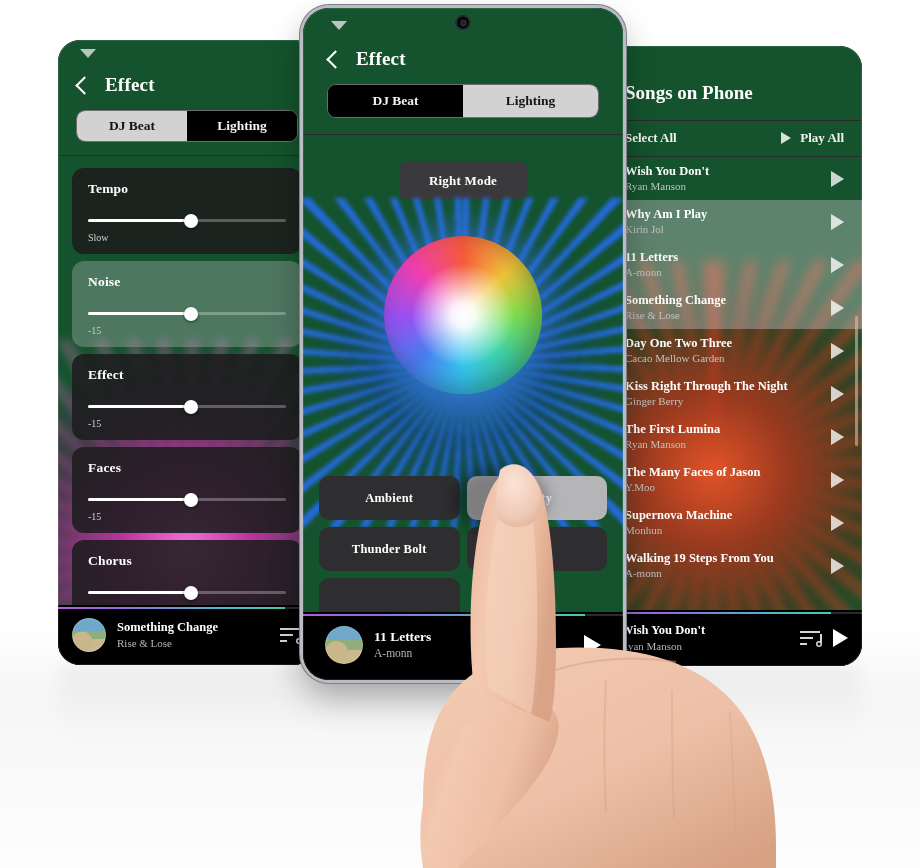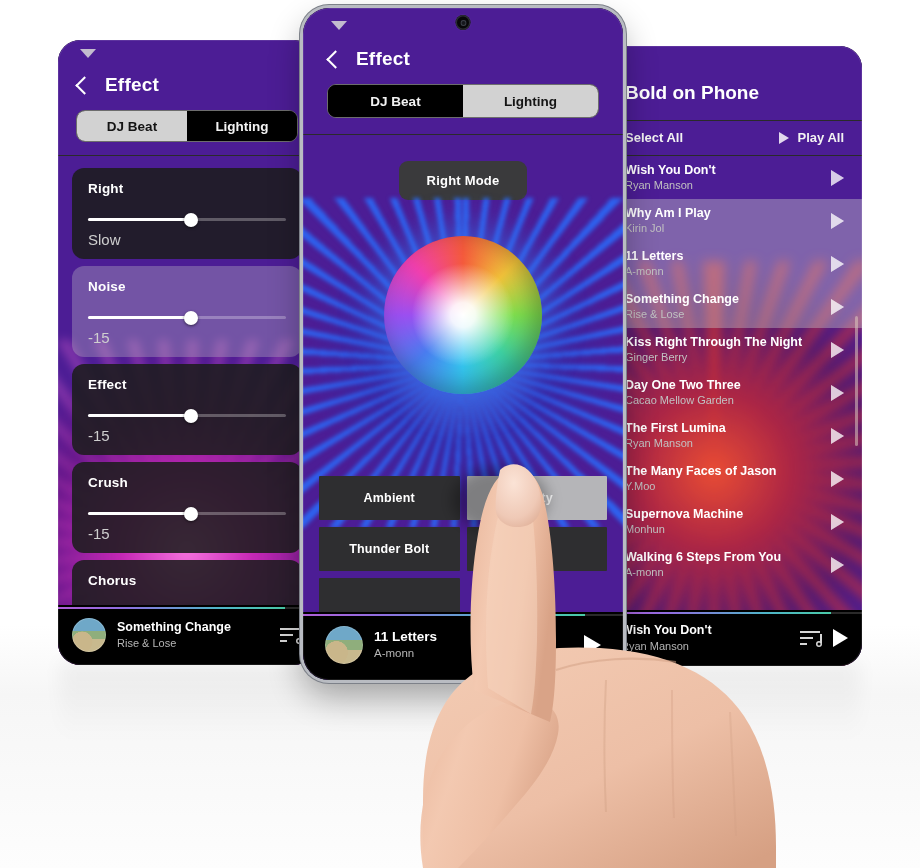--- a/index.html
+++ b/index.html
@@ -19,22 +19,23 @@
 
   
   .phone {
     position: absolute;
     border-radius: 22px;
     background: #0a0a0c;
     overflow: hidden;
   }
   .screen {
     position: absolute; inset: 0;
-    background: #4c1d95;
+    background: #14532d;
     overflow: hidden;
+    font-family: Liberation Serif, serif;
   }
   .bezel {
     position: absolute; inset: 0;
     border-radius: 22px;
     pointer-events: none;
     box-shadow: inset 0 0 0 1px rgba(255,255,255,0.10);
   }
 
   
   .statusbar { position: relative; height: 26px; }
@@ -111,21 +112,21 @@
   }
   .track .fill {
     position: absolute; left: 0; top: 0; height: 3px;
     background: #fff; border-radius: 2px;
   }
   .track .thumb {
     position: absolute; top: 50%; transform: translate(-50%,-50%);
     width: 14px; height: 14px; border-radius: 50%;
     background: #fff; box-shadow: 0 1px 3px rgba(0,0,0,.55);
   }
-  .sl-val { color: #cfcfcf; font-size: 15px; }
+  .sl-val { color: #cfcfcf; font-size: 10px; }
 
   
   .playerbar {
     position: absolute; left: 0; right: 0; bottom: 0;
     background: #000;
     border-top: 2px solid transparent;
   }
   .prog {
     height: 2.5px;
     background: linear-gradient(90deg, #b05fd8 0%, #8f6ee0 25%, #4fb5c8 62%, #49c9a7 88%, #2a2a2a 88%, #2a2a2a 100%);
@@ -191,21 +192,21 @@
         #7fe04f 0deg, #3fd6a8 45deg, #35c6f0 90deg, #4a7df0 135deg,
         #9b4ff0 180deg, #f03fae 225deg, #f45a3c 270deg, #f0c23a 315deg, #7fe04f 360deg);
     box-shadow: 0 0 34px 10px rgba(60,130,255,.45), inset -8px -8px 24px rgba(0,0,0,.30);
   }
   .mode-grid {
     position: absolute; left: 0; right: 0; bottom: 58px;
     display: grid; grid-template-columns: 1fr 1fr; gap: 7px;
     padding: 0 16px;
   }
   .mode-btn {
-    height: 44px; border-radius: 1px;
+    height: 44px; border-radius: 10px;
     background: #2e2e30;
     color: #fff; font-size: 12.5px; font-weight: bold;
     display: flex; align-items: center; justify-content: center;
     letter-spacing: .2px;
   }
   .mode-btn.selected { background: #b5b5b8; color: #f4f4f4; }
 
   
   .burst-red {
     position: absolute; left: 42%; top: 215px; transform: translateX(-50%);
@@ -273,21 +274,21 @@
 
 <div class="stage">
 
   <div class="reflection"></div>
 
   <div class="phone" style="left:607px; top:46px; width:255px; height:620px;">
     <div class="screen">
       <div class="burst-red"></div>
 
       <div style="position:relative; padding-top:30px;">
-        <div class="list-title">Bold on Phone</div>
+        <div class="list-title">Songs on Phone</div>
 
         <div class="selrow">
           <span class="lbl">Select All</span>
           <span class="playall">
             <span class="tri-outline"></span>
             <span class="lbl">Play All</span>
           </span>
         </div>
 
         <div class="song-list" id="song-list">
@@ -314,34 +315,34 @@
             </div>
             <div class="song-row highlight">
               <div>
                 <div class="s-title">Something Change</div>
                 <div class="s-artist">Rise &amp; Lose</div>
               </div>
               <span class="tri-play"></span>
             </div>
             <div class="song-row">
               <div>
+                <div class="s-title">Day One Two Three</div>
+                <div class="s-artist">Cacao Mellow Garden</div>
+              </div>
+              <span class="tri-play"></span>
+            </div>
+            <div class="song-row">
+              <div>
                 <div class="s-title">Kiss Right Through The Night</div>
                 <div class="s-artist">Ginger Berry</div>
               </div>
               <span class="tri-play"></span>
             </div>
             <div class="song-row">
               <div>
-                <div class="s-title">Day One Two Three</div>
-                <div class="s-artist">Cacao Mellow Garden</div>
-              </div>
-              <span class="tri-play"></span>
-            </div>
-            <div class="song-row">
-              <div>
                 <div class="s-title">The First Lumina</div>
                 <div class="s-artist">Ryan Manson</div>
               </div>
               <span class="tri-play"></span>
             </div>
             <div class="song-row">
               <div>
                 <div class="s-title">The Many Faces of Jason</div>
                 <div class="s-artist">Y.Moo</div>
               </div>
@@ -349,21 +350,21 @@
             </div>
             <div class="song-row">
               <div>
                 <div class="s-title">Supernova Machine</div>
                 <div class="s-artist">Monhun</div>
               </div>
               <span class="tri-play"></span>
             </div>
             <div class="song-row">
               <div>
-                <div class="s-title">Walking 6 Steps From You</div>
+                <div class="s-title">Walking 19 Steps From You</div>
                 <div class="s-artist">A-monn</div>
               </div>
               <span class="tri-play"></span>
             </div>
           </div>
       </div>
 
       <div class="scrollbar"></div>
 
       <div class="playerbar">
@@ -399,21 +400,21 @@
           <span class="apptitle">Effect</span>
         </div>
         <div class="segment" id="left-tabs">
             <div class="seg-item active">DJ Beat</div>
             <div class="seg-item">Lighting</div>
           </div>
         <div class="hdr-rule"></div>
 
         <div class="slider-list" id="left-sliders">
             <div class="slider-card">
-              <div class="sl-name">Right</div>
+              <div class="sl-name">Tempo</div>
               <div class="track">
                 <div class="fill" style="width: 52%;"></div>
                 <div class="thumb" style="left: 52%;"></div>
               </div>
               <div class="sl-val">Slow</div>
             </div>
             <div class="slider-card frosted">
               <div class="sl-name">Noise</div>
               <div class="track">
                 <div class="fill" style="width: 52%;"></div>
@@ -423,21 +424,21 @@
             </div>
             <div class="slider-card">
               <div class="sl-name">Effect</div>
               <div class="track">
                 <div class="fill" style="width: 52%;"></div>
                 <div class="thumb" style="left: 52%;"></div>
               </div>
               <div class="sl-val">-15</div>
             </div>
             <div class="slider-card">
-              <div class="sl-name">Crush</div>
+              <div class="sl-name">Faces</div>
               <div class="track">
                 <div class="fill" style="width: 52%;"></div>
                 <div class="thumb" style="left: 52%;"></div>
               </div>
               <div class="sl-val">-15</div>
             </div>
             <div class="slider-card">
               <div class="sl-name">Chorus</div>
               <div class="track">
                 <div class="fill" style="width: 52%;"></div>

